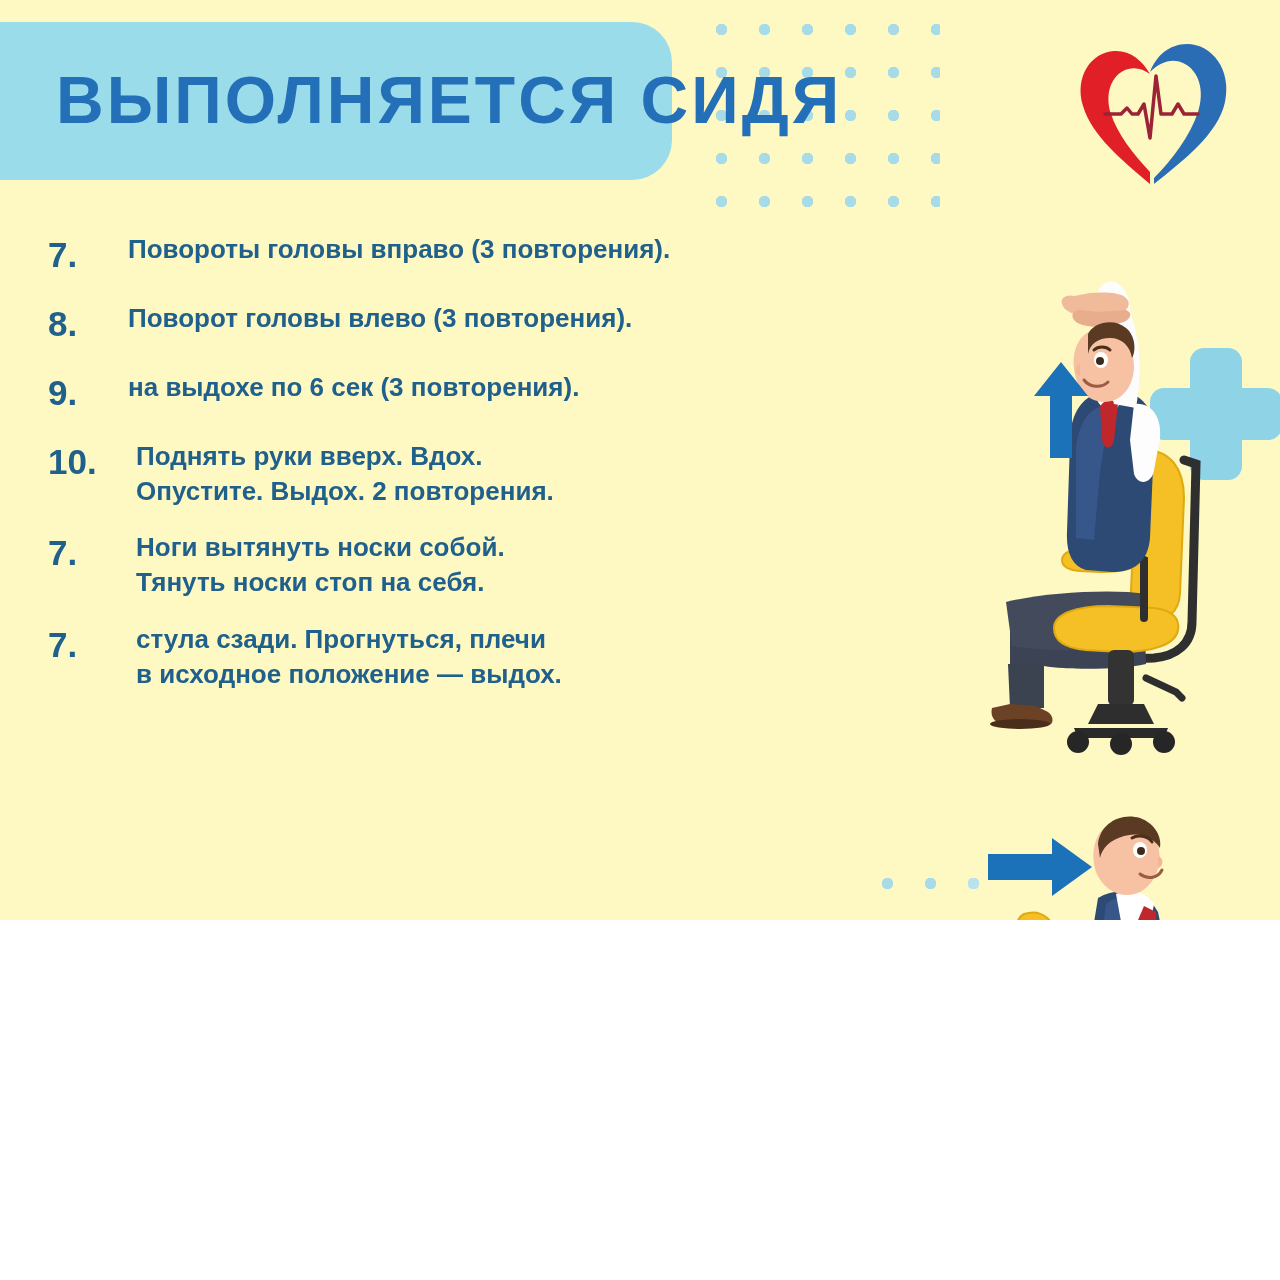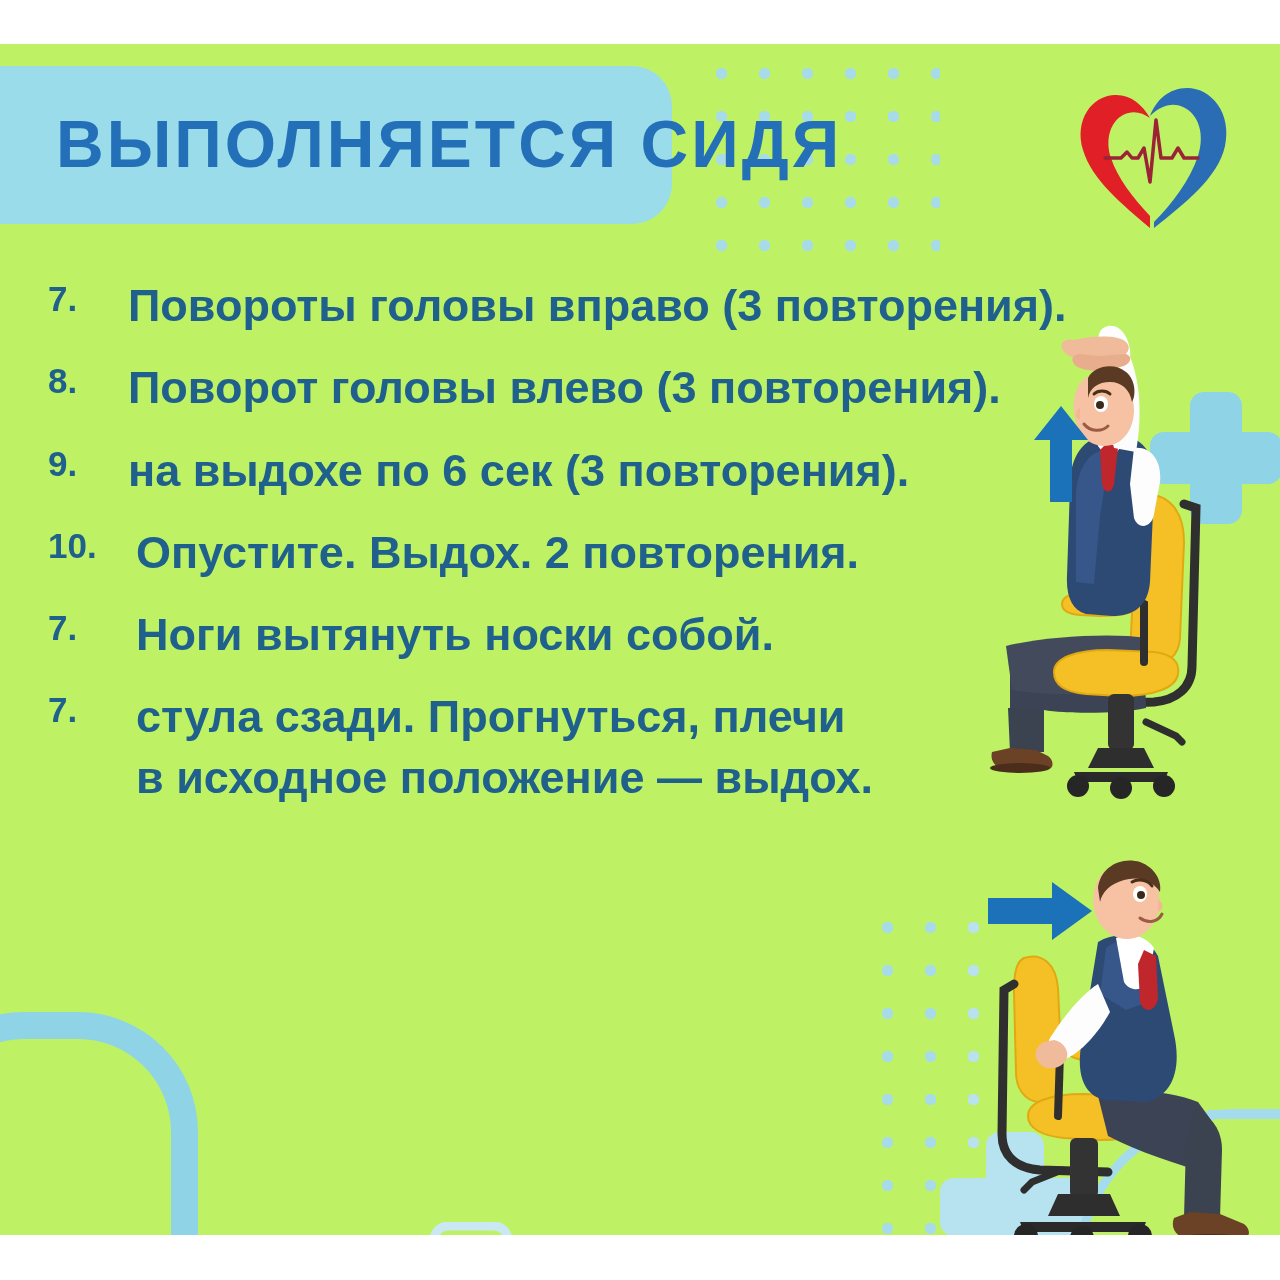--- a/index.html
+++ b/index.html
@@ -4,25 +4,24 @@
 <title>Выполняется сидя</title>
 <style>
   html, body {
     margin: 0;
     padding: 0;
     background: #ffffff;
   }
   .page {
     position: relative;
     width: 1280px;
-    height: 1191px;
-    background: #bef264;
+    height: 920px;
+    background: #fef9c3;
     overflow: hidden;
     font-family: "Liberation Sans", "DejaVu Sans", sans-serif;
-    margin-top: 44px;
   }
 
   
   .dotgrid {
     position: absolute;
     background-image: radial-gradient(circle, #a8dbe8 5.5px, rgba(168,219,232,0) 6px);
     background-size: 43px 43px;
     background-position: 0 0;
     z-index: 1;
     pointer-events: none;
@@ -85,21 +84,21 @@
     font-size: 35px;
     font-weight: 700;
     line-height: 1.34;
     white-space: nowrap;
   }
   .item .lines {
     flex: 1 1 auto;
   }
   .item .line {
     color: #20608c;
-    font-size: 45px;
+    font-size: 26px;
     font-weight: 700;
     line-height: 1.34;
     white-space: nowrap;
   }
   .item.wide .num { flex-basis: 88px; }
 
   
   .cross {
     position: absolute;
     z-index: 1;
@@ -393,28 +392,30 @@
     <div class="item">
       <div class="num">9.</div>
       <div class="lines">
         <div class="line">на выдохе по 6 сек (3 повторения).</div>
       </div>
     </div>
 
     <div class="item wide">
       <div class="num">10.</div>
       <div class="lines">
+        <div class="line">Поднять руки вверх. Вдох.</div>
         <div class="line">Опустите. Выдох. 2 повторения.</div>
       </div>
     </div>
 
     <div class="item wide">
       <div class="num">7.</div>
       <div class="lines">
         <div class="line">Ноги вытянуть носки собой.</div>
+        <div class="line">Тянуть носки стоп на себя.</div>
       </div>
     </div>
 
     <div class="item wide">
       <div class="num">7.</div>
       <div class="lines">
         <div class="line">стула сзади. Прогнуться, плечи</div>
         <div class="line">в исходное положение — выдох.</div>
       </div>
     </div>

